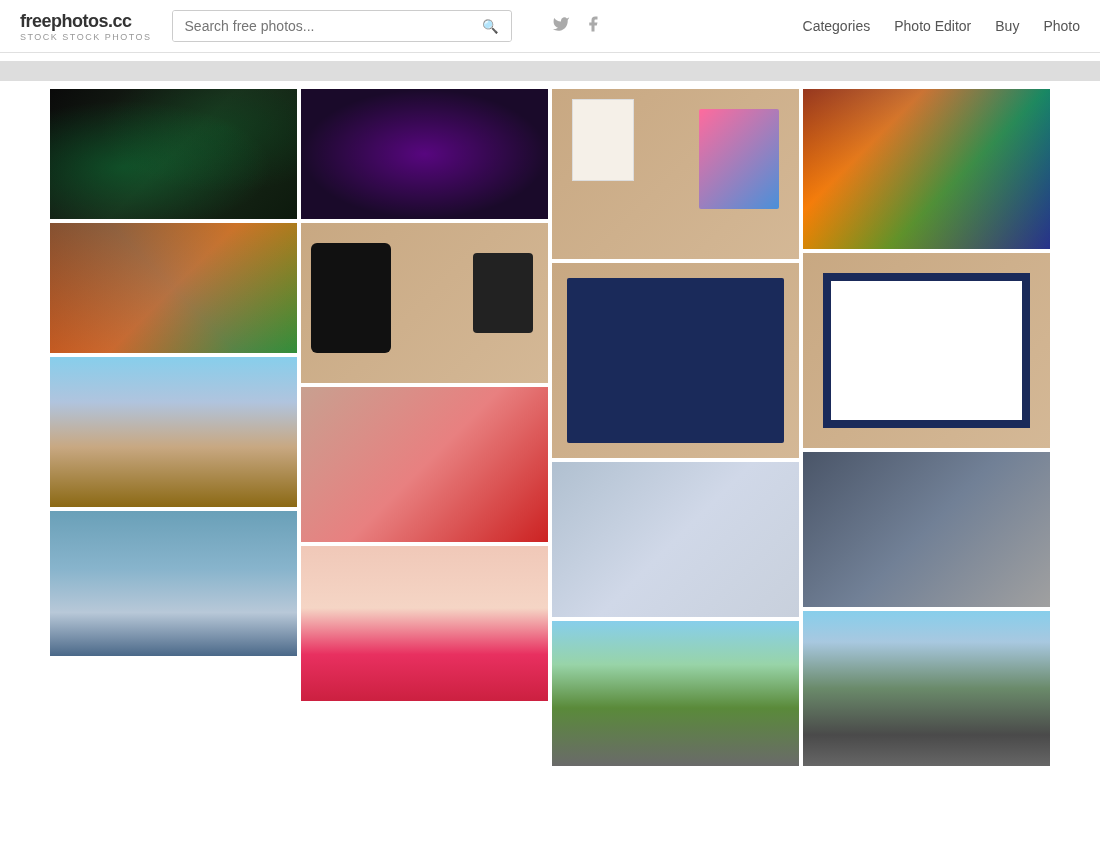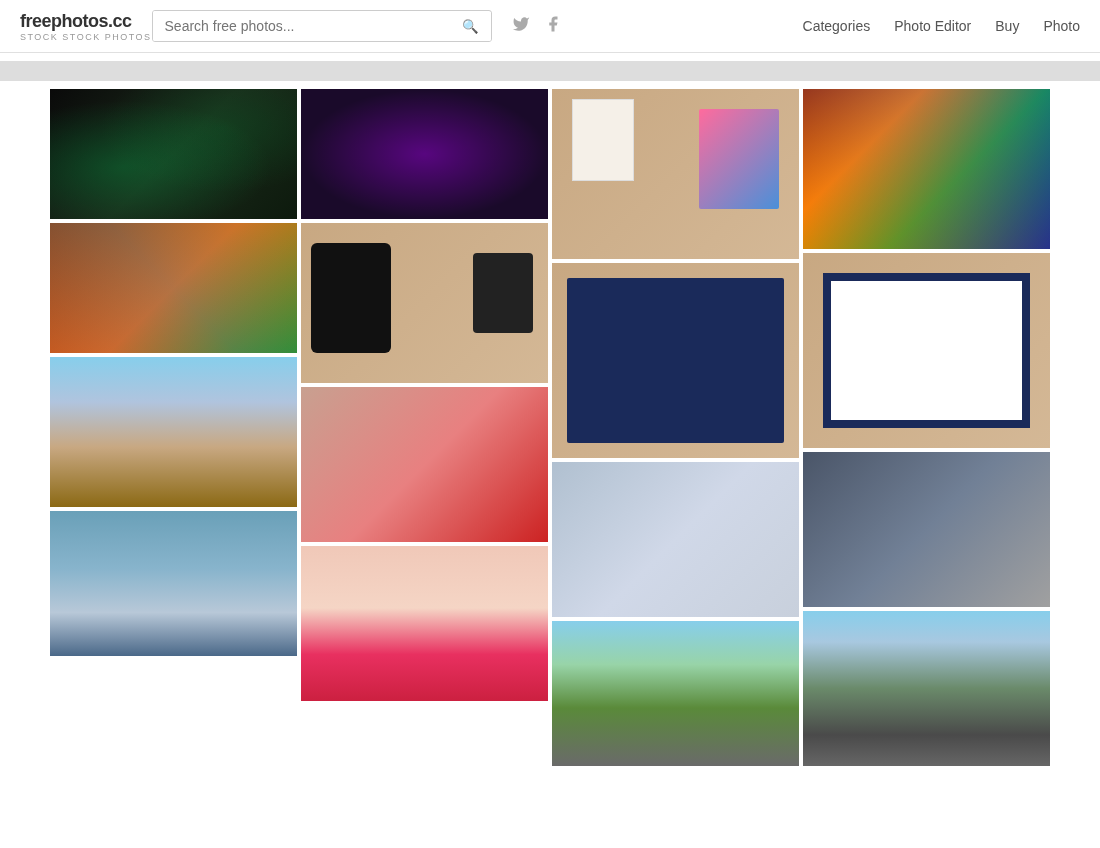--- a/index.html
+++ b/index.html
@@ -4,20 +4,21 @@
   <style>
     * { margin: 0; padding: 0; box-sizing: border-box; }
     body { font-family: Arial, sans-serif; background: #fff; width: 1100px; }
 
     
     .header {
       display: flex;
       align-items: center;
       padding: 10px 20px;
       border-bottom: 1px solid #e0e0e0;
+      gap: 20px;
     }
     .logo-area {
       display: flex;
       flex-direction: column;
       align-items: flex-start;
       min-width: 130px;
     }
     .logo-main {
       font-size: 18px;
       font-weight: bold;

